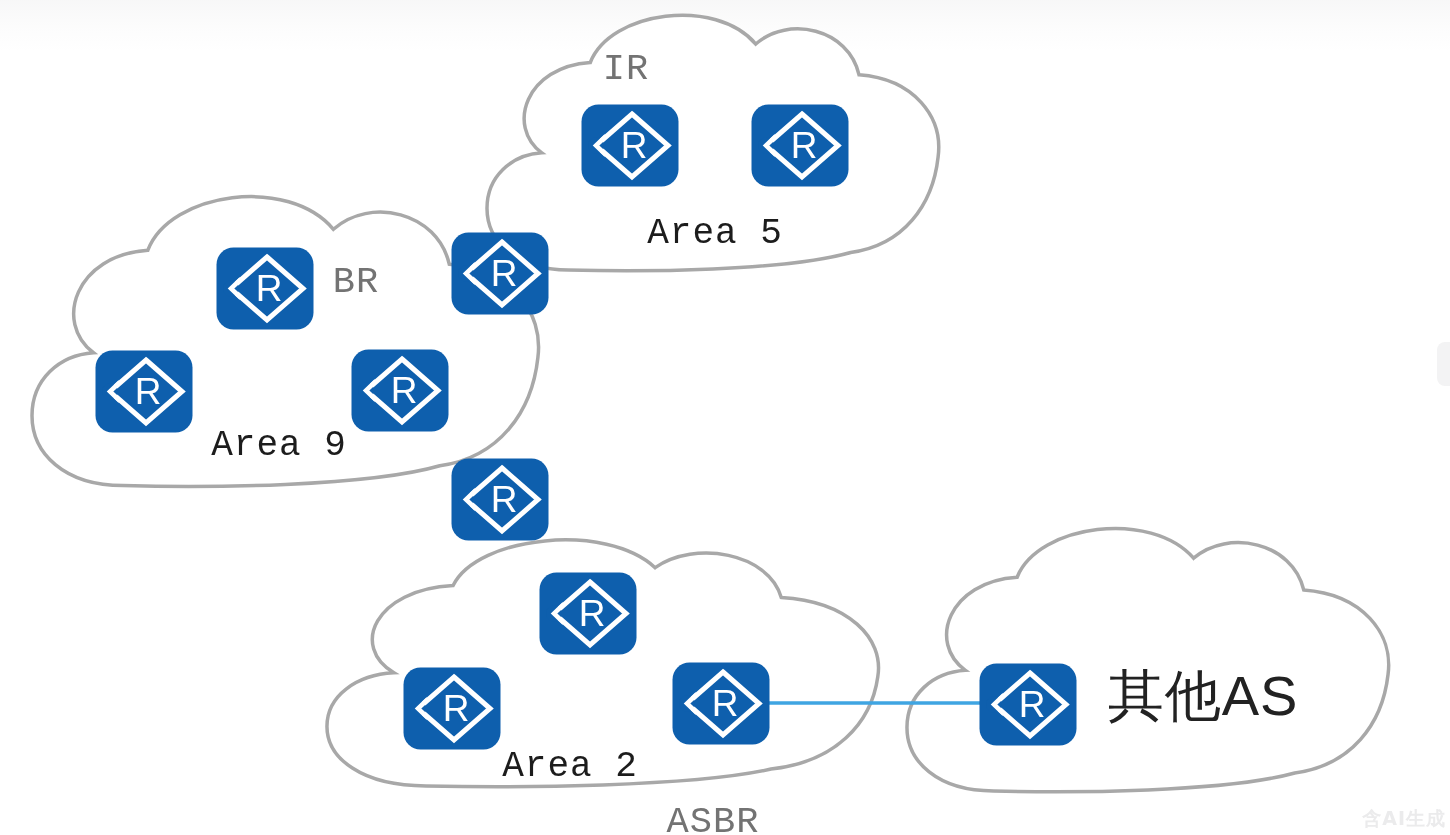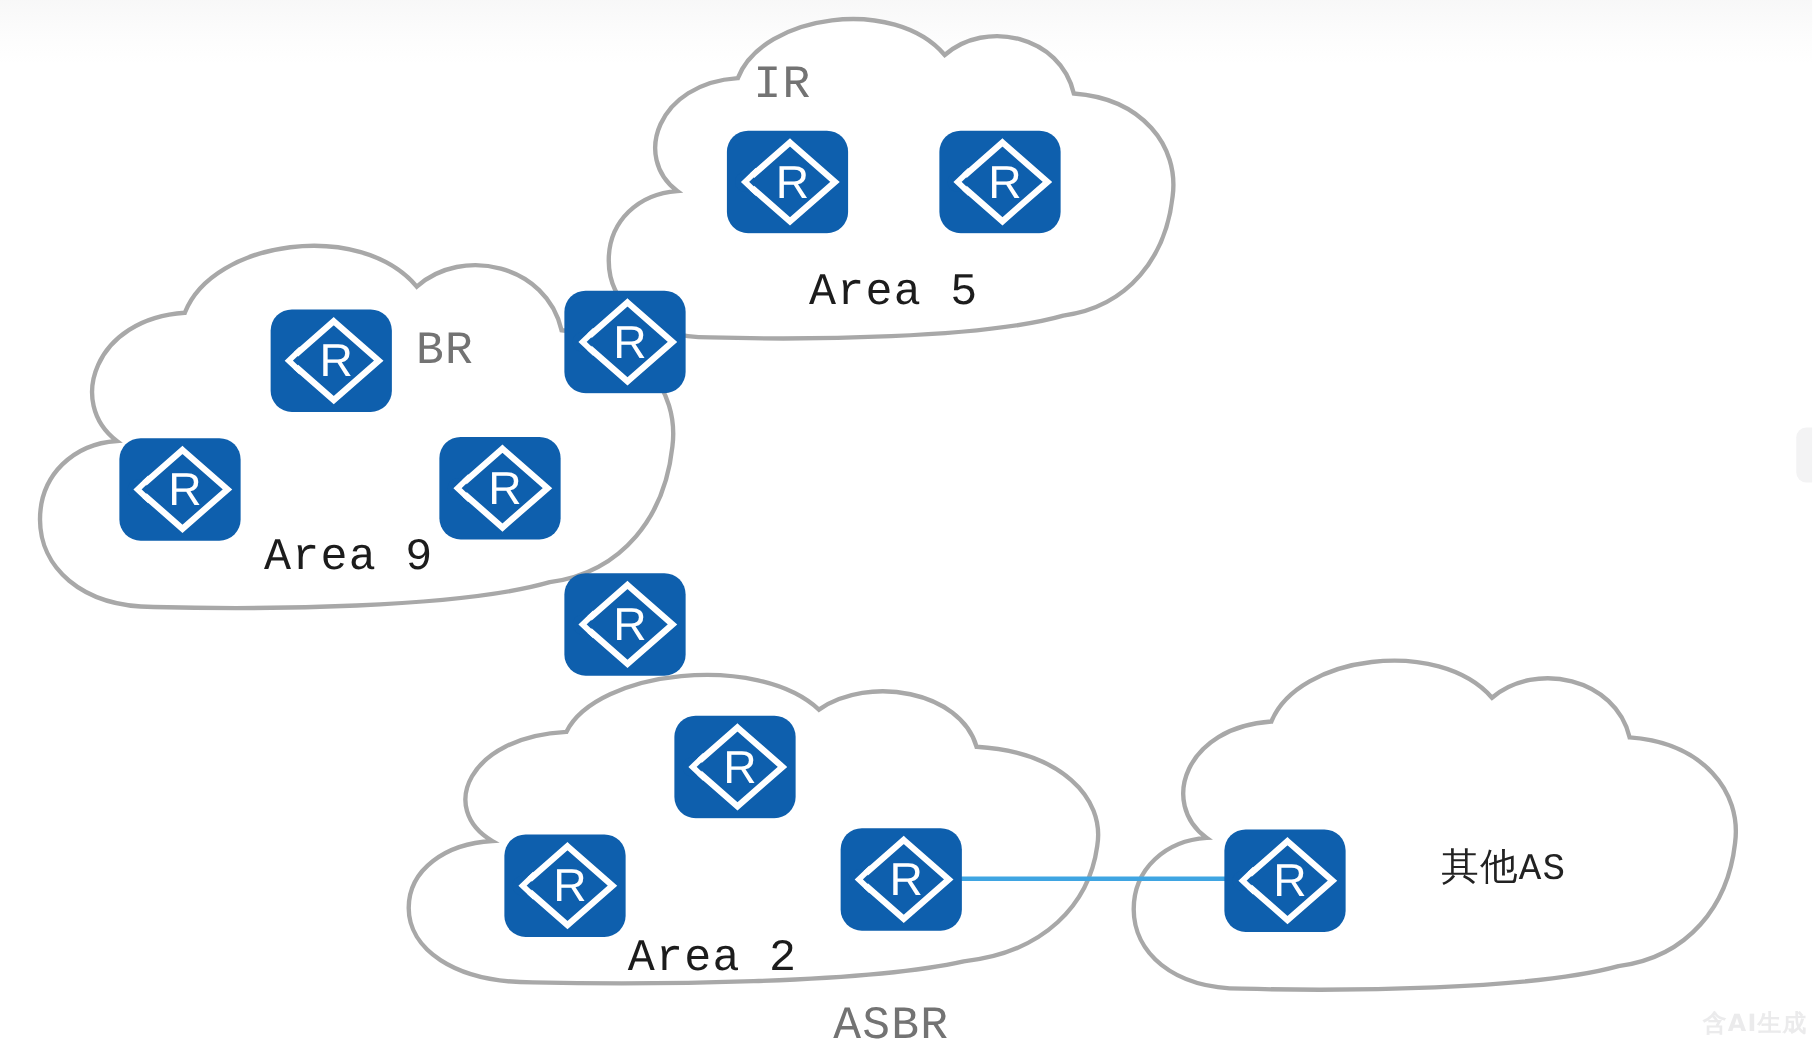--- a/index.html
+++ b/index.html
@@ -44,22 +44,22 @@
     white-space: nowrap;
     line-height: 1;
   }
   .label.area {
     font-family: "Liberation Mono", "DejaVu Sans Mono", monospace;
     font-size: 36px;
     color: #1c1c1c;
     letter-spacing: 1px;
   }
   .label.area.cjk {
-    font-family: Liberation Mono, monospace;
-    font-size: 30px;
+    font-family: Liberation Sans, sans-serif;
+    font-size: 56px;
     color: #222222;
   }
   .label.role {
     font-family: "Liberation Mono", "DejaVu Sans Mono", monospace;
     font-size: 37px;
     color: #737373;
     letter-spacing: 1px;
   }
   .watermark {
     position: absolute;

